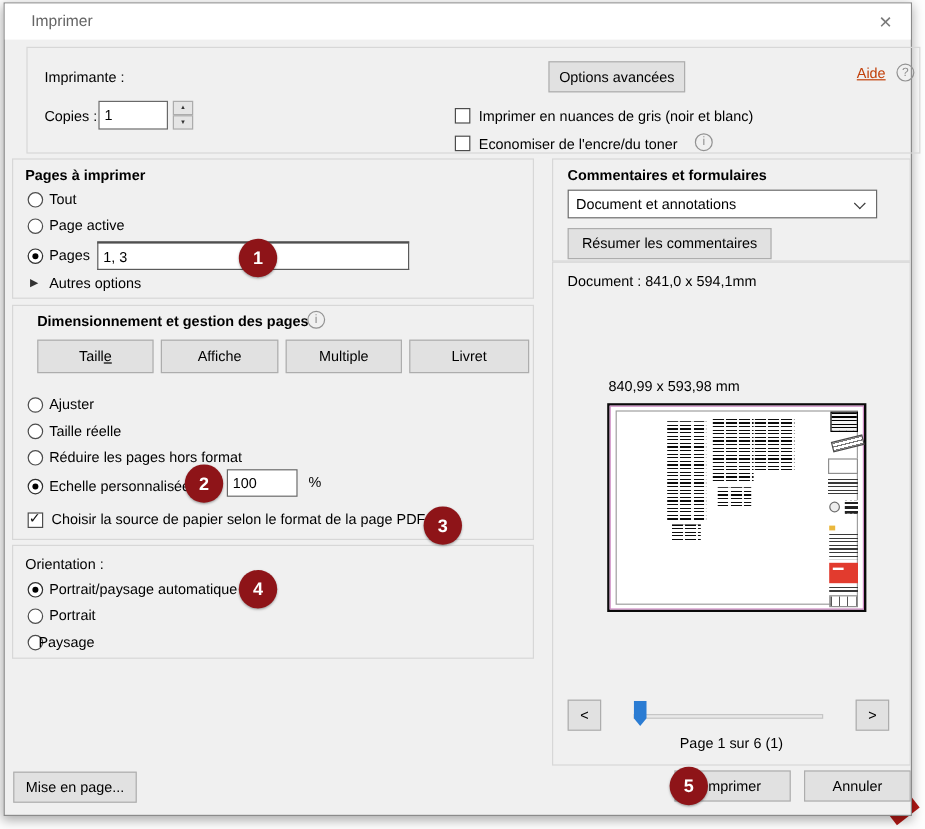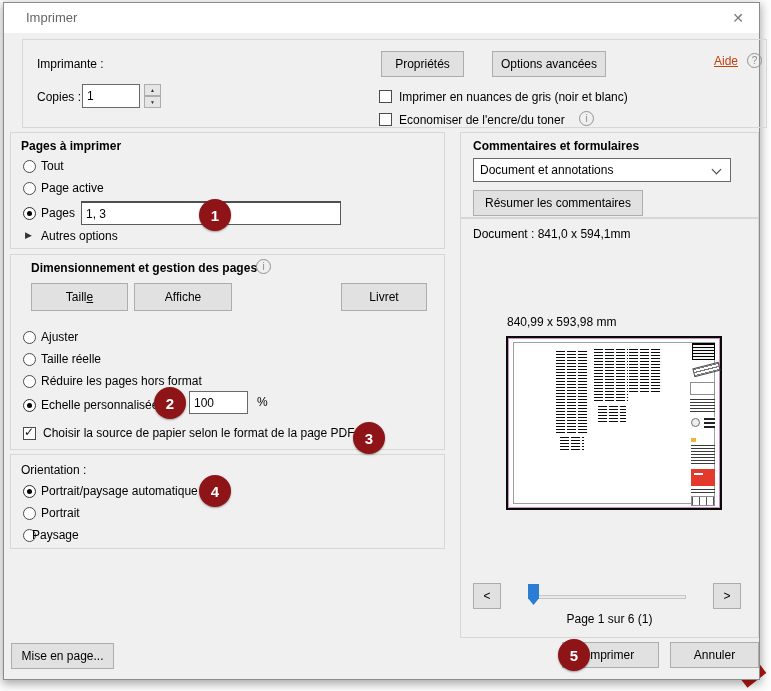--- a/index.html
+++ b/index.html
@@ -86,22 +86,21 @@
 
 <div class="dialog">
 
   <div class="titlebar">
     <div class="title">Imprimer</div>
     <div class="close">✕</div>
   </div>
 
   <div class="gbox" style="left:6px; top:36px; width:745px; height:89px;margin-left:12px;">
     <span class="lbl" style="left:14px; top:17px;">Imprimante :</span>
-    <button class="btn" style="left:358px; top:11px; width:83px; height:26px;">Propriétés</button>
-    <button class="btn" style="left:469px; top:11px; width:114px; height:26px;">Options avancées</button>
+    <button class="btn" style="left:434px; top:11px; width:114px; height:26px;">Options avancées</button>
     <span class="lbl link" style="left:691px; top:14px;">Aide</span>
     <span class="icircle" style="left:724px; top:13px;">?</span>
 
     <span class="lbl" style="left:14px; top:50px;">Copies :</span>
     <input class="tinput" style="left: 59px; top: 44px; width: 58px; height: 24px;" value="1">
     <div class="spinbox" style="left:121px; top:44px;">
       <div class="sp" style="top:0;">▲</div>
       <div class="sp" style="top:12px;">▼</div>
     </div>
 
@@ -132,21 +131,22 @@
 
   <div class="gbox" style="left:6px; top:251px; width:435px; height:196px;">
     <span class="lbl hdr" style="left:20px; top:6px;">Dimensionnement et gestion des pages</span>
     <span class="icircle" style="left:245px; top:4px;">i</span>
 
     <button class="btn" style="left:20px; top:28px; width:97px; height:28px;">
         <span>Taill</span>
         <span class="u">e</span>
       </button>
     <button class="btn" style="left:123px; top:28px; width:98px; height:28px;">Affiche</button>
-    <button class="btn" style="left:330px; top:28px; width:86px; height:28px;">Livret</button>
+    <button class="btn" style="left:227px; top:28px; width:97px; height:28px;">Multiple</button>
+    <button class="btn" style="left:330px; top:28px; width:100px; height:28px;">Livret</button>
 
     <span class="radio" style="left:12px; top:76px;"></span>
     <span class="lbl" style="left:30px; top:75px;">Ajuster</span>
 
     <span class="radio" style="left:12px; top:98px;"></span>
     <span class="lbl" style="left:30px; top:97px;">Taille réelle</span>
 
     <span class="radio" style="left:12px; top:120px;"></span>
     <span class="lbl" style="left:30px; top:119px;">Réduire les pages hors format</span>
 

